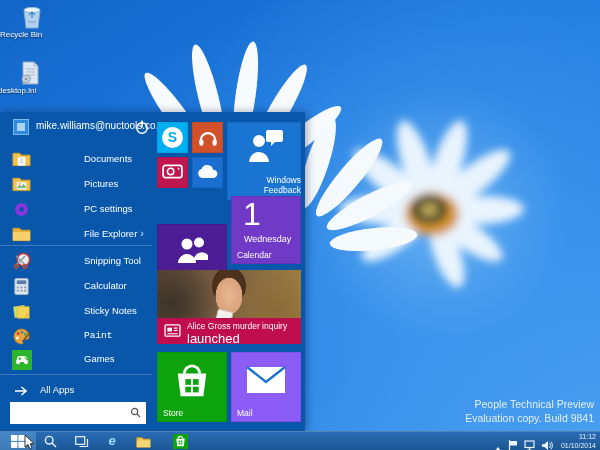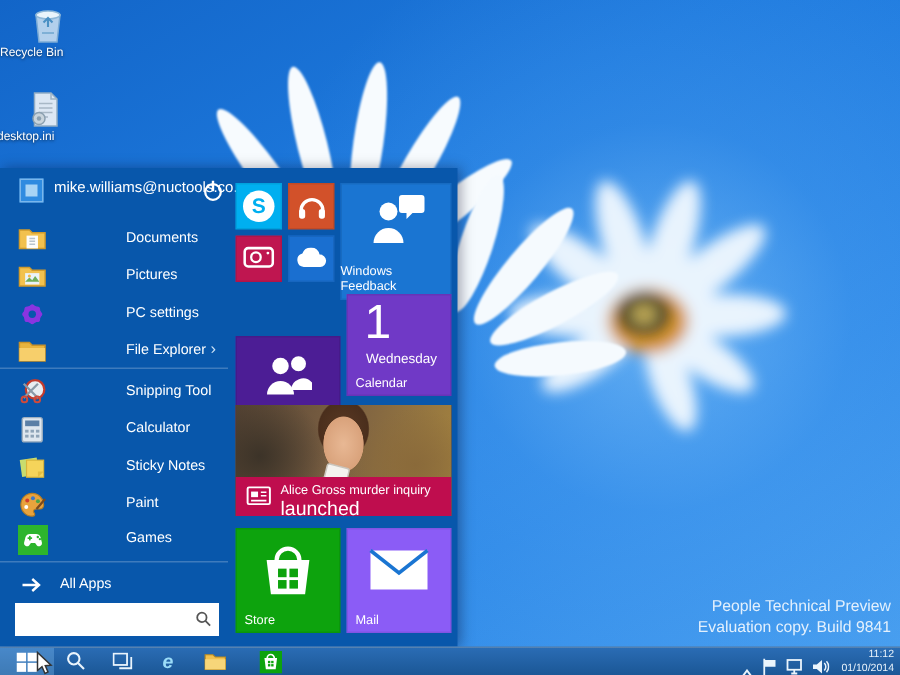--- a/index.html
+++ b/index.html
@@ -39,21 +39,21 @@
   .searchbox input{position:absolute;left:7px;top:0;width:108px;height:22px;border:0;outline:0;font-size:9px;color:#555;font-family:"Liberation Sans",sans-serif;background:transparent;}
   .searchbox svg{position:absolute;right:5px;top:5px;}
 
   
   .tile{position:absolute;color:#fff;cursor:pointer;box-shadow:0 0 0 1px rgba(0,0,0,.08) inset;}
   .tile .tlabel{position:absolute;left:6px;bottom:4px;font-size:8.5px;}
   .tile-skype{left:157px;top:10px;width:31px;height:31px;background:#00aff0;}
   .tile-music{left:192px;top:10px;width:31px;height:31px;background:#d2512a;}
   .tile-camera{left:157px;top:45px;width:31px;height:31px;background:#bf1650;}
   .tile-onedrive{left:192px;top:45px;width:31px;height:31px;background:#1a6fd0;}
-  .tile-feedback{left:227px;top:10px;width:74px;height:78px;background:#1a75d2;text-align:left;}
+  .tile-feedback{left:227px;top:10px;width:74px;height:78px;background:#1a75d2;text-align:right;}
   .tile-feedback .tlabel{left:0;right:0;bottom:5px;font-size:8.5px;line-height:9.5px;}
   .tile-people{left:157px;top:84px;width:70px;height:68px;background:#d9522b;}
   .tile-calendar{left:231px;top:84px;width:70px;height:68px;background:#7039c6;}
   .cal-day{position:absolute;left:12px;top:0px;font-size:32px;font-weight:300;}
   .cal-week{position:absolute;left:13px;top:38px;font-size:9px;}
   .tile-news{left:157px;top:158px;width:144px;height:74px;overflow:hidden;background:#6b4a33;}
   .news-photo{position:absolute;left:0;top:0;width:144px;height:74px;
      background:
        radial-gradient(ellipse 22px 30px at 72px 26px,#e8b894 0%,#d9a27b 60%,rgba(0,0,0,0) 62%),
        radial-gradient(ellipse 30px 34px at 72px 16px,#5a3a24 0%,#4a2e1c 55%,rgba(0,0,0,0) 58%),
@@ -256,21 +256,21 @@
     <div class="mi" style="top:188px;">
       <span class="ic">
         <svg width="19" height="19" viewBox="0 0 20 20">
             <rect x="2" y="4" width="12" height="12" fill="#c8dc6e" transform="rotate(-8 8 10)"></rect>
             <rect x="6" y="5" width="12" height="12" fill="#f5d45a" stroke="#d9b43a" stroke-width=".8"></rect>
             <path d="M14 17 l4 -4 l-4 0 z" fill="#e3bd42"></path>
           </svg>
       </span>
       <span class="lb">Sticky Notes</span>
     </div>
-    <div class="mi" style="top:213px;">
+    <div class="mi" style="top:213px;font-family:Liberation Mono, monospace;">
       <span class="ic">
         <svg width="19" height="19" viewBox="0 0 20 20">
             <path d="M10 2 a8 8 0 1 0 0 16 c2 0 2 -1.4 1.2 -2.4 c-.8 -1 -.2 -2.6 1.6 -2.6 h2.6 a2.6 2.6 0 0 0 2.6 -2.8 A8 8 0 0 0 10 2 z" fill="#e8a33d" stroke="#b87e22" stroke-width=".8"></path>
             <circle cx="6.5" cy="7" r="1.4" fill="#d23c2e"></circle>
             <circle cx="10.5" cy="5.5" r="1.4" fill="#3c78c8"></circle>
             <circle cx="14" cy="7.5" r="1.4" fill="#4aa348"></circle>
             <circle cx="5.8" cy="11.5" r="1.4" fill="#fff"></circle>
             <path d="M13 13 l6 -7" stroke="#7a4a1e" stroke-width="1.6"></path>
           </svg>
       </span>

